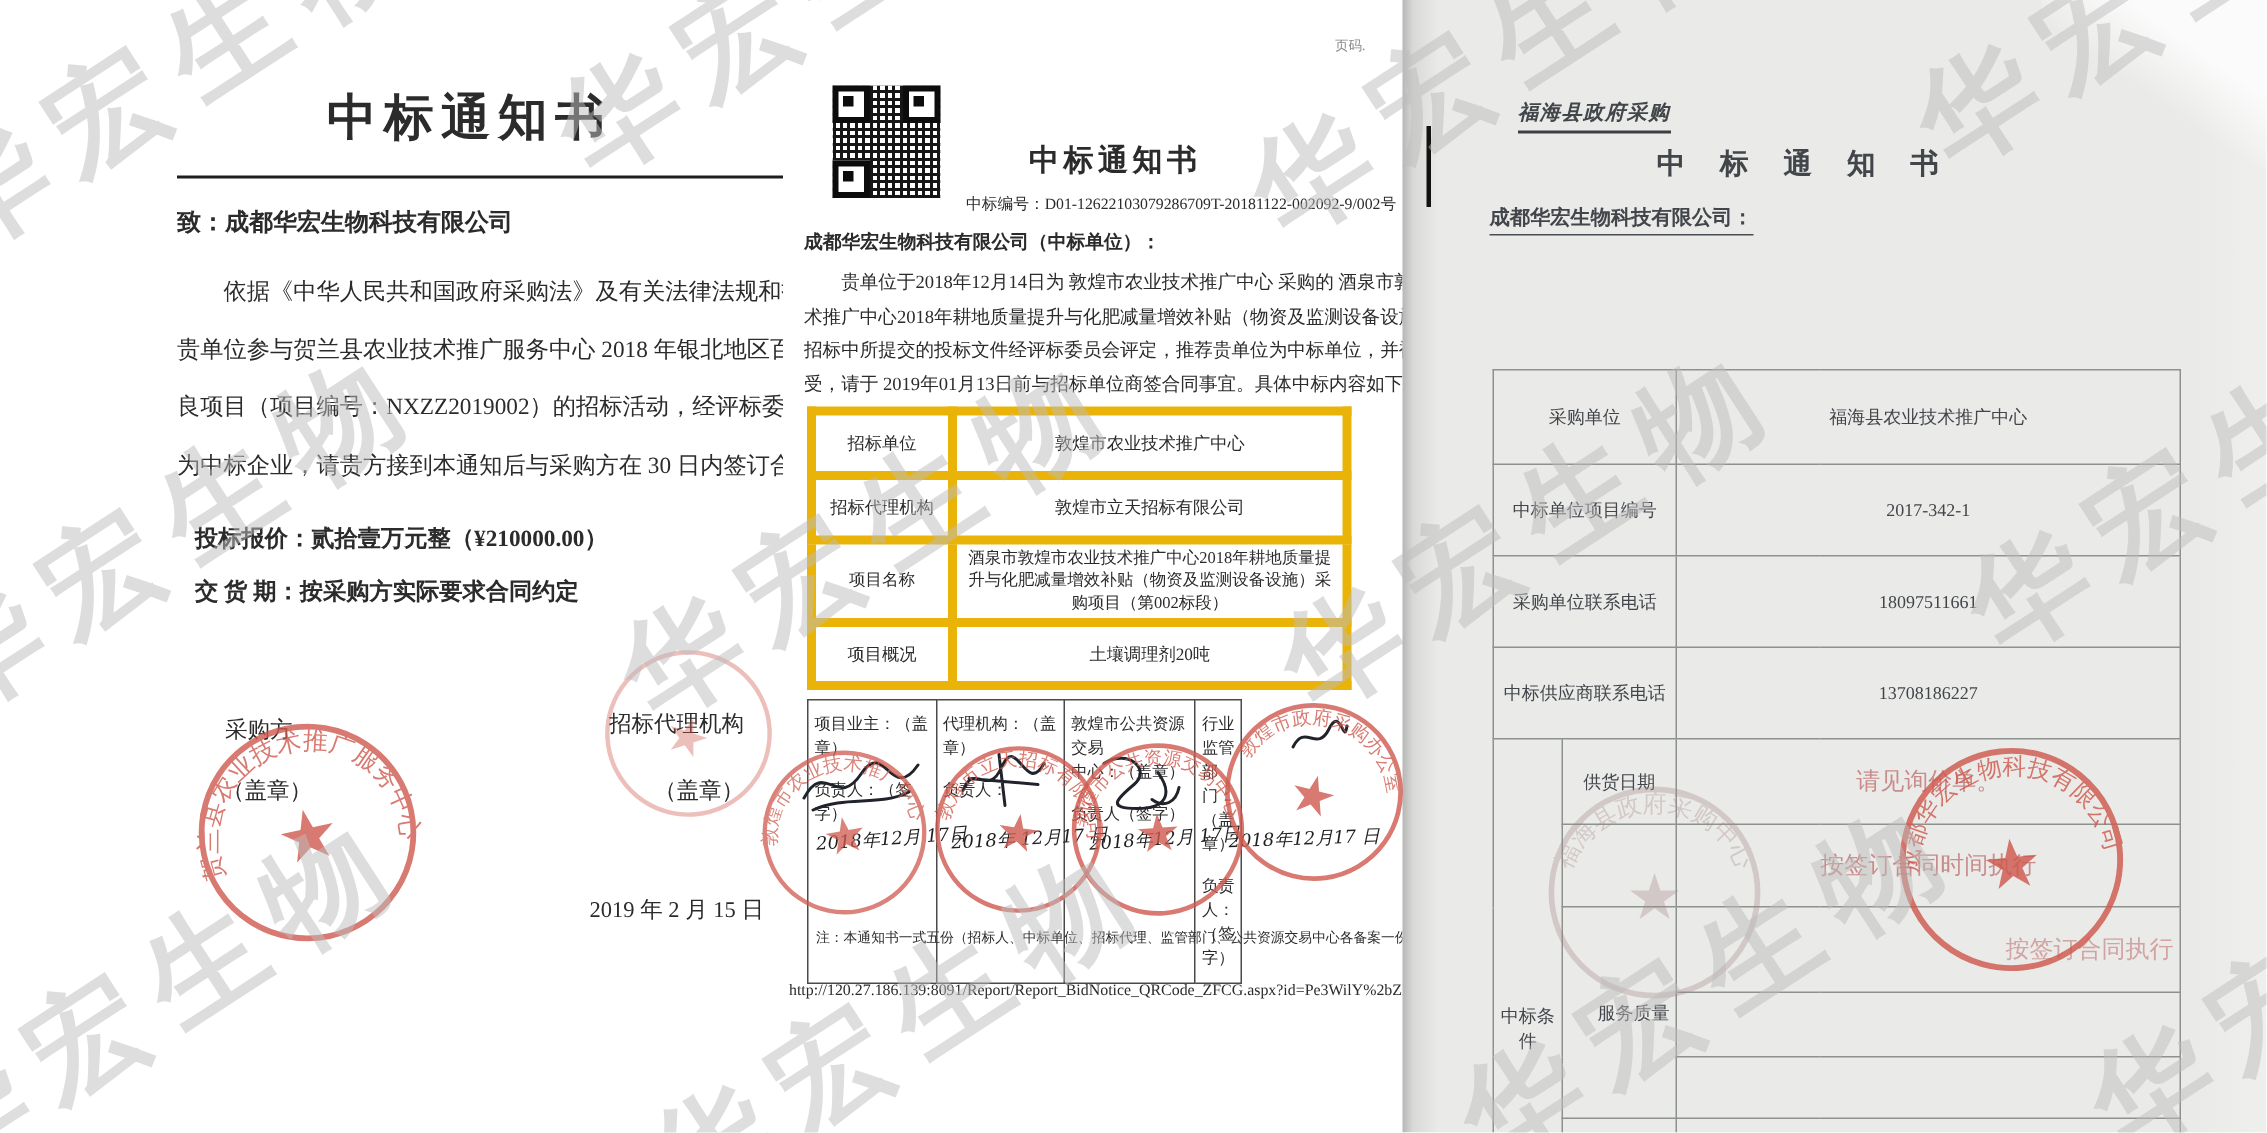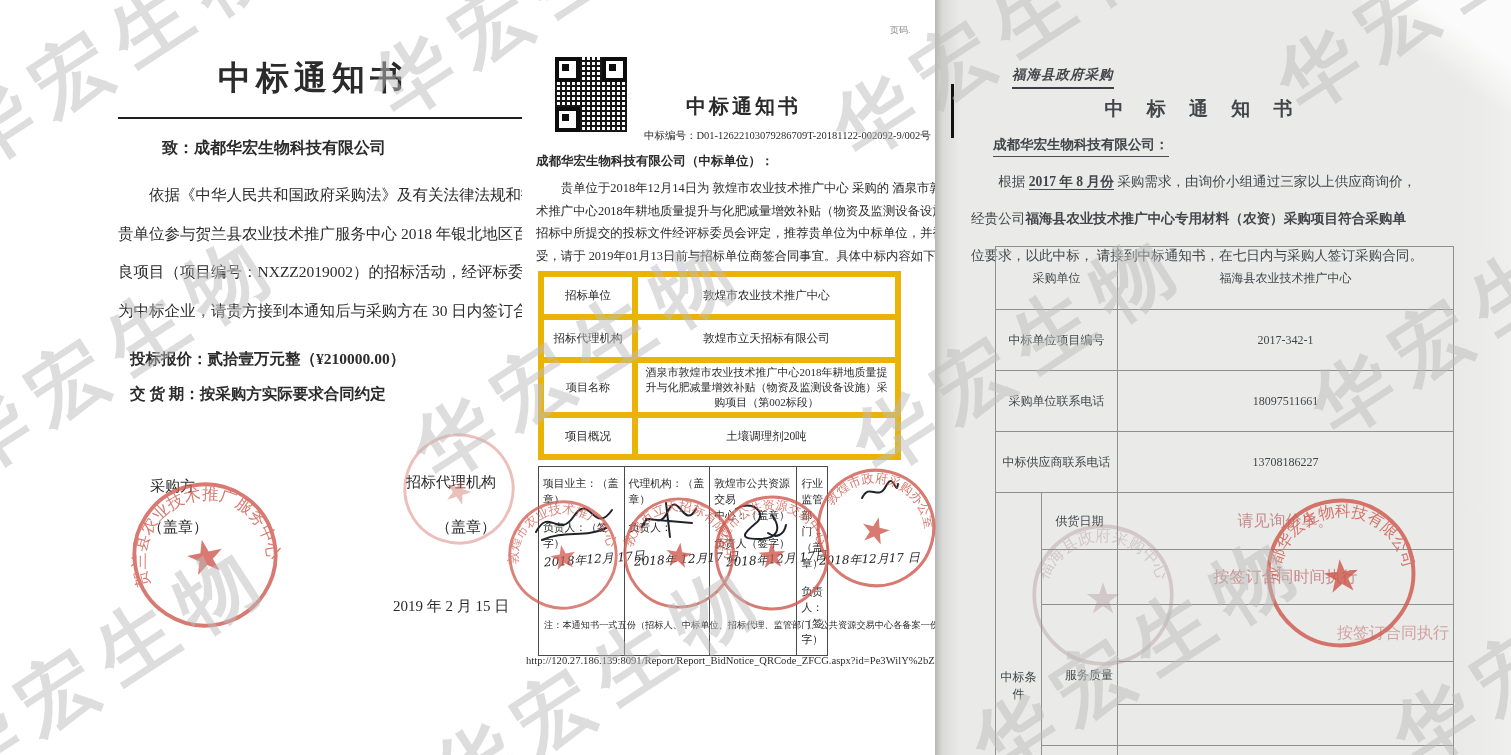--- a/index.html
+++ b/index.html
@@ -25,21 +25,21 @@
   .wm:nth-of-type(8){left:1290px;top:262px;}
   .wm:nth-of-type(9){left:-84px;top:612px;}
   .wm:nth-of-type(10){left:412px;top:632px;}
   .wm:nth-of-type(11){left:952px;top:602px;}
   .wm:nth-of-type(12){left:1372px;top:592px;}
 
   
   .doc1{left:0;width:522px;background:#fff;z-index:1;}
   .d1-title{top:56px;left:110px;right:6px;text-align:center;font-size:33px;font-weight:700;letter-spacing:5px;}
   .d1-rule{top:117px;left:118px;right:0;height:2px;background:#1e1e1e;}
-  .d1-to{top:138px;left:118px;font-size:16px;font-weight:700;margin-left:44px;}
+  .d1-to{top:138px;left:118px;font-size:16px;font-weight:700;}
   .d1-body{top:176px;left:118px;width:404px;font-size:15.5px;line-height:38.5px;}
   .d1-body div{white-space:nowrap;}
   .d1-body div:first-child{text-indent:2em;}
   .d1-price{top:349px;left:130px;font-size:15.5px;font-weight:700;}
   .d1-delivery{top:384px;left:130px;font-size:15.5px;font-weight:700;}
   .d1-purchaser{top:477px;left:150px;font-size:15px;}
   .d1-pseal{top:518px;left:148px;font-size:15px;}
   .d1-agency{top:473px;left:406px;font-size:15px;}
   .d1-aseal{top:518px;left:436px;font-size:15px;}
   .d1-date{top:597px;left:393px;font-size:15px;}
@@ -269,25 +269,20 @@
   <div class="abs d2-note nowrap">注：本通知书一式五份（招标人、中标单位、招标代理、监管部门、公共资源交易中心各备案一份）。</div>
   <div class="abs d2-url nowrap">http://120.27.186.139:8091/Report/Report_BidNotice_QRCode_ZFCG.aspx?id=Pe3WilY%2bZBE%3d</div>
 </section>
 
 <section class="doc3">
   <div class="abs d3-corner"></div>
   <div class="abs d3-bar"></div>
   <div class="abs d3-header">福海县政府采购</div>
   <div class="abs d3-title sans">中 标 通 知 书</div>
   <div class="abs d3-to">成都华宏生物科技有限公司：</div>
-  <div class="abs d3-body">
-    <div><span>根据 </span><span class="em">2017 年 8 月份</span><span> 采购需求，由询价小组通过三家以上供应商询价，</span></div>
-    <div><span>经贵公司</span><span class="em2">福海县农业技术推广中心专用材料（农资）采购项目符合采购单</span></div>
-    <div>位要求，以此中标， 请接到中标通知书，在七日内与采购人签订采购合同。</div>
-  </div>
 
   <table class="abs d3-table">
     <colgroup>
         <col class="cA">
         <col class="cB">
         <col class="cC1">
         <col class="cC2">
       </colgroup>
     <tbody>
         <tr class="r1">

